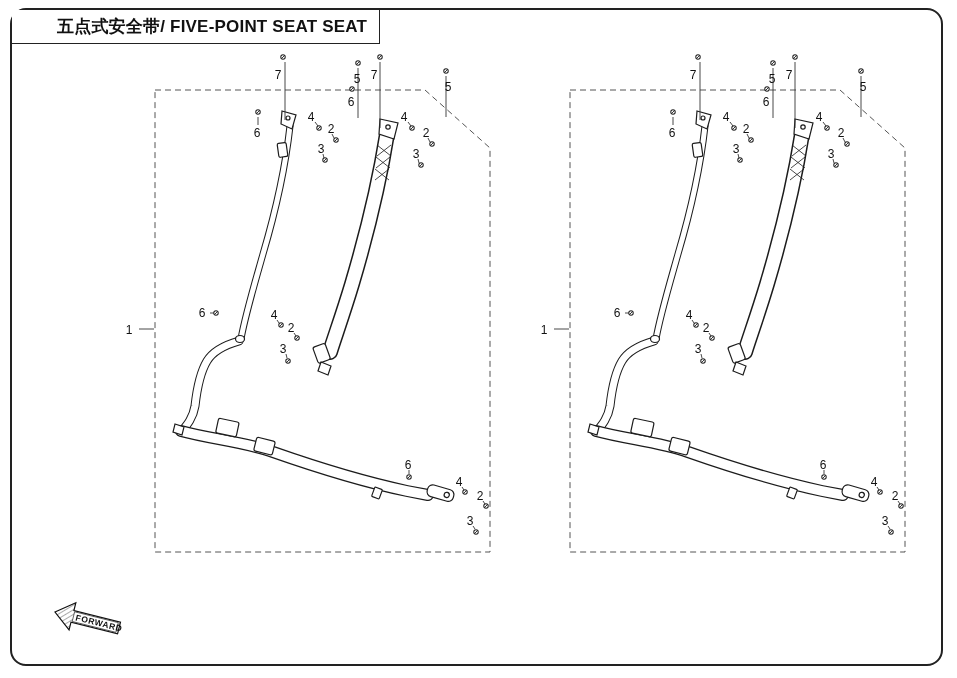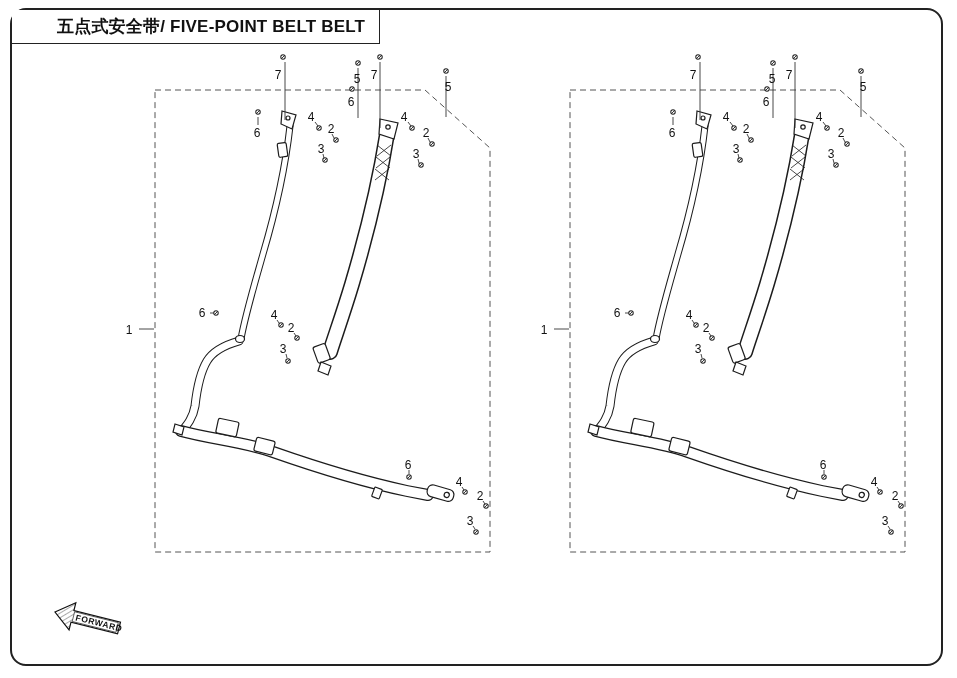--- a/index.html
+++ b/index.html
@@ -35,21 +35,21 @@
   .fwd-textbg{fill:#fff;stroke:#111;stroke-width:.6;}
   .fwd-text{font-family:"Liberation Sans",sans-serif;font-size:8.5px;font-weight:bold;
             fill:#111;letter-spacing:.6px;}
 </style>
 </head>
 <body>
 
 <div class="frame"></div>
 
 <div class="title-cell">
-  <span>五点式安全带/ FIVE-POINT BELT BELT</span>
+  <span>五点式安全带/ FIVE-POINT SEAT SEAT</span>
 </div>
 
 <svg class="layer" width="957" height="678">
   <defs>
     <pattern id="hatchp" width="4" height="4" patternUnits="userSpaceOnUse" patternTransform="rotate(45)">
       <line x1="0" y1="0" x2="0" y2="4" stroke="#555" stroke-width="1"></line>
     </pattern>
 
     <g id="belt-art">
 

